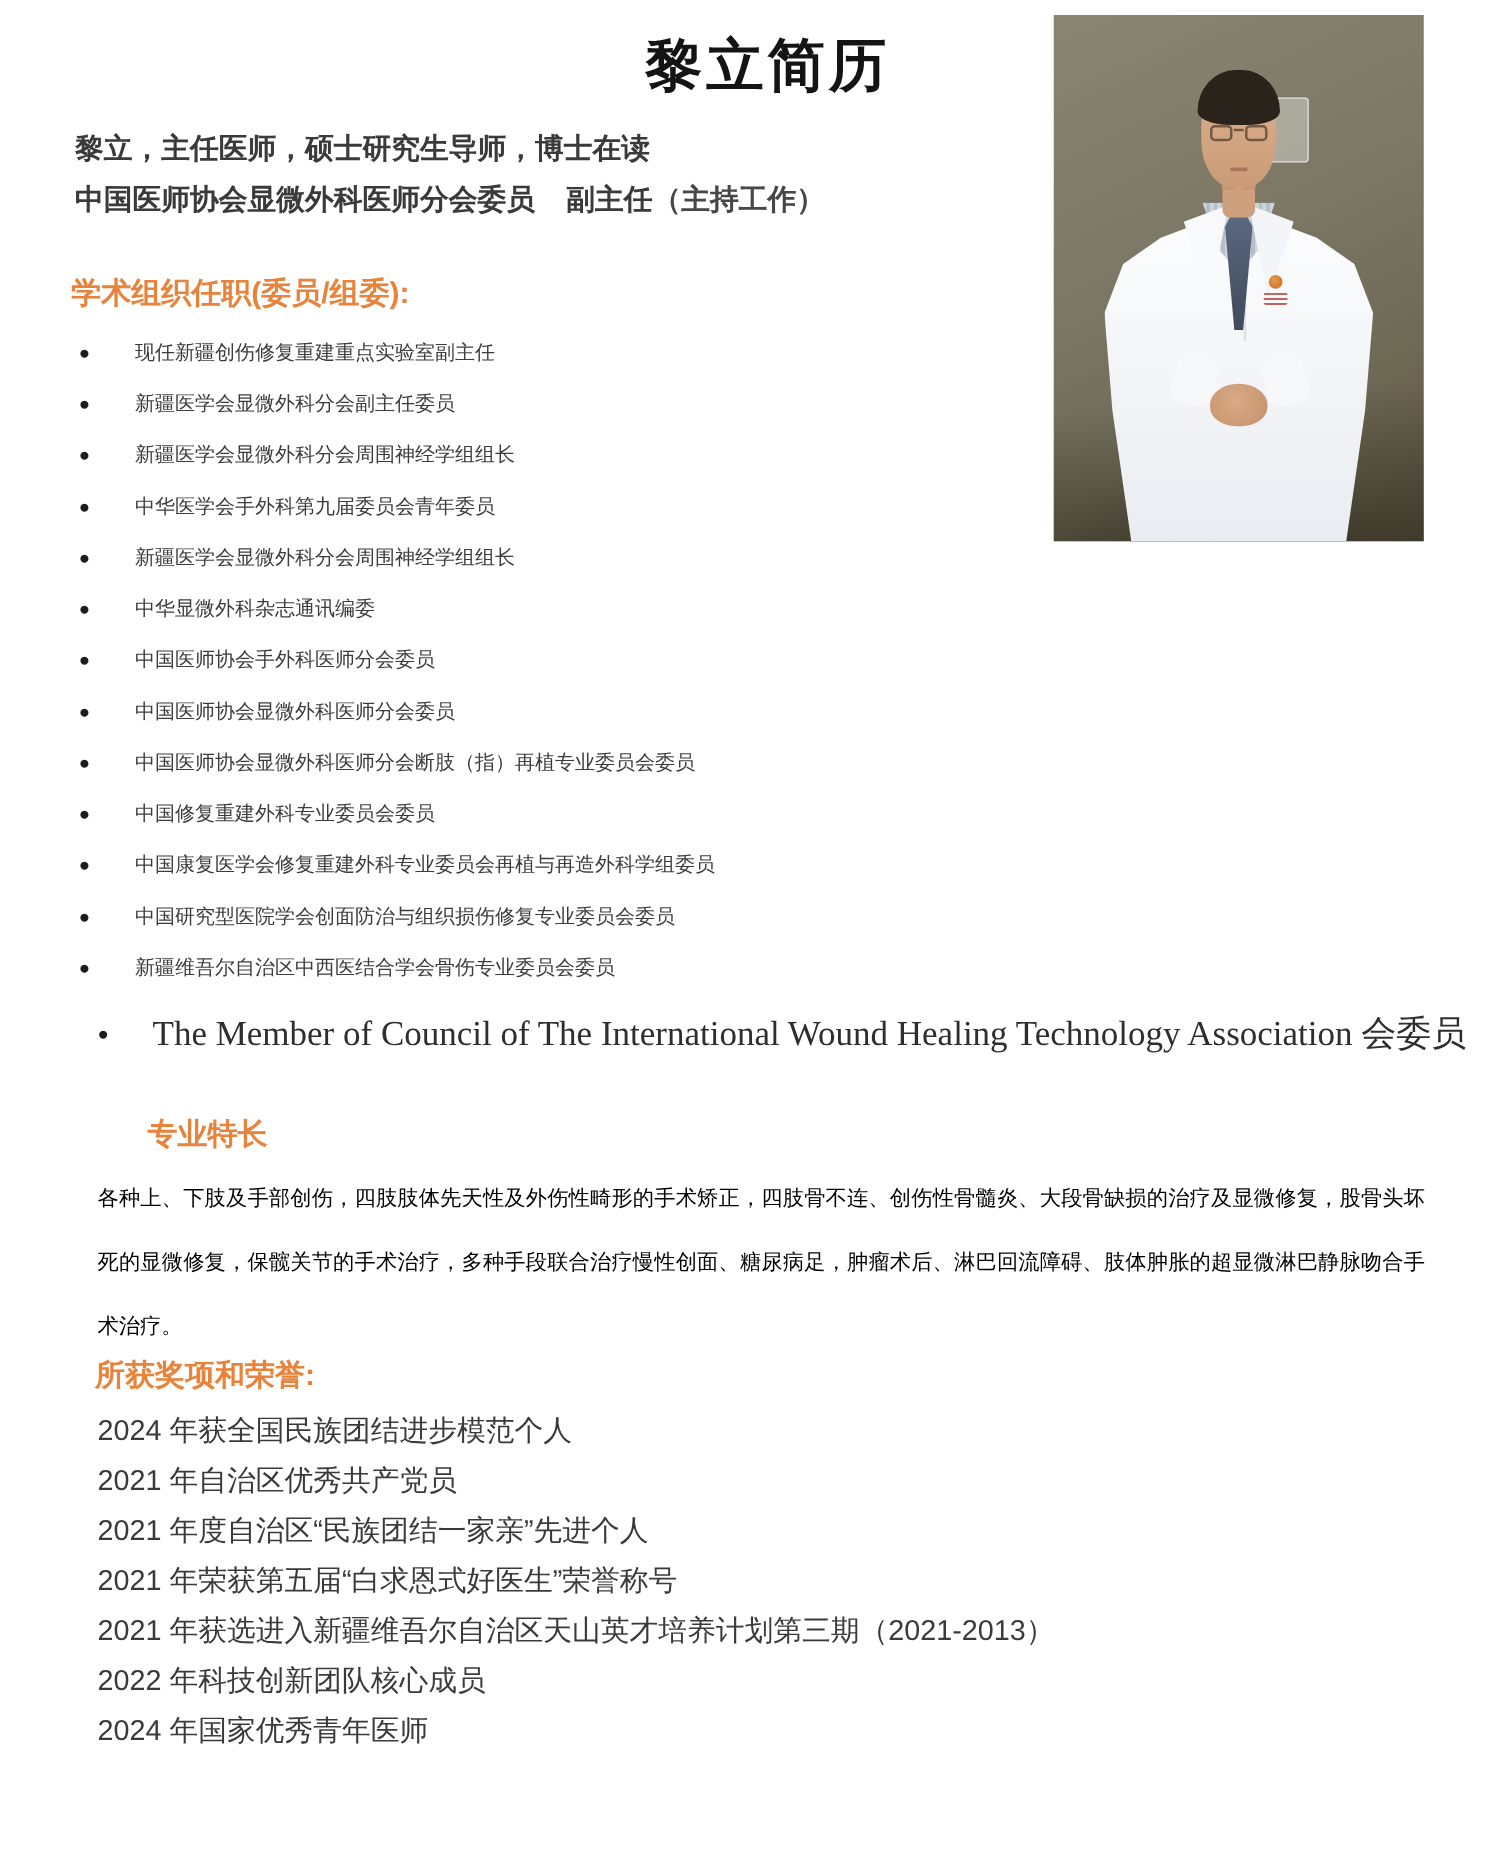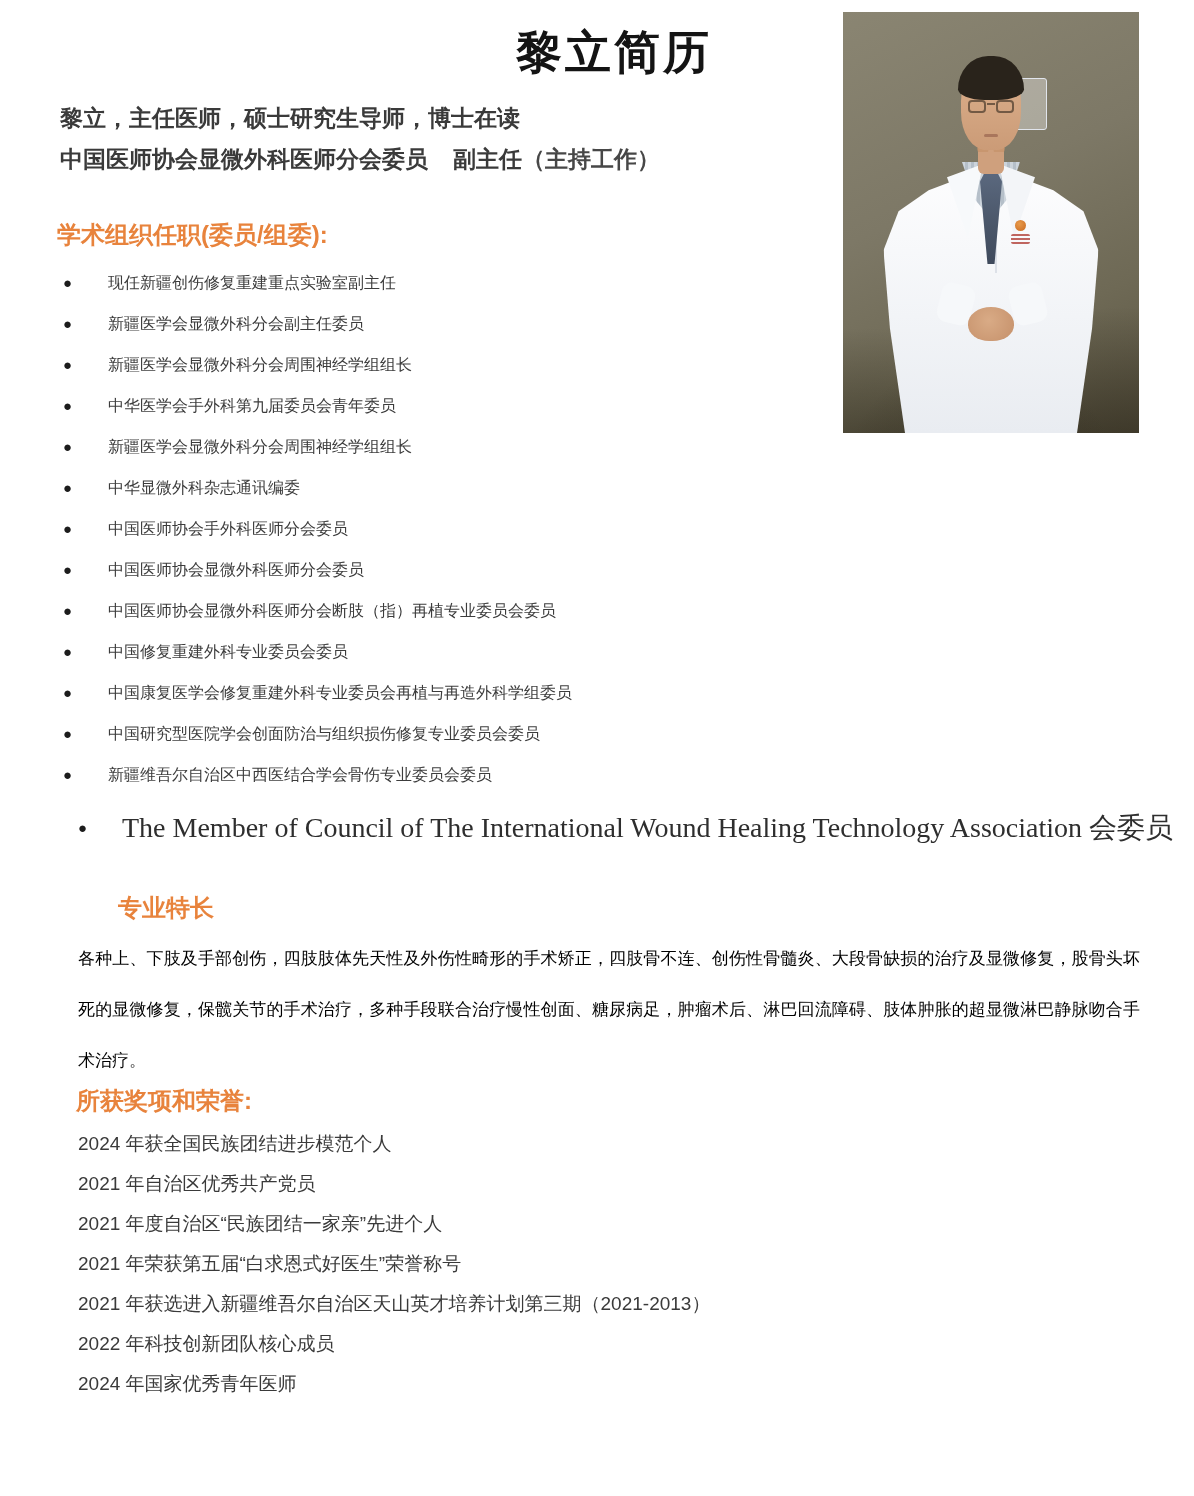--- a/index.html
+++ b/index.html
@@ -44,21 +44,21 @@
   .intl-item::before{content:"●";position:absolute;left:0;top:0;font-size:15px;color:#1c1c1c;font-family:"Liberation Sans",sans-serif;}
 
   
   .specialty-text{
     margin:10px 54px 0 78px;font-size:17px;line-height:51px;color:#000000;
     text-align:justify;text-justify:inter-ideograph;
   }
 
   
   .awards-block{margin:8px 0 0 78px;}
-  .award-item{font-size:19px;line-height:40px;color:#3a3a3a;white-space:nowrap;}
+  .award-item{font-size:23px;line-height:40px;color:#3a3a3a;white-space:nowrap;}
 
   
   .photo{
     position:absolute;left:843px;top:12px;width:296px;height:421px;overflow:hidden;
     background:
       radial-gradient(150% 60% at 10% 108%, rgba(30,26,14,.55) 0%, rgba(30,26,14,0) 55%),
       radial-gradient(160% 70% at 95% 112%, rgba(25,21,10,.6) 0%, rgba(25,21,10,0) 60%),
       linear-gradient(155deg,#8a8572 0%,#7d7866 42%,#6e6955 72%,#5a5442 100%);
   }
   .photo *{position:absolute;}

